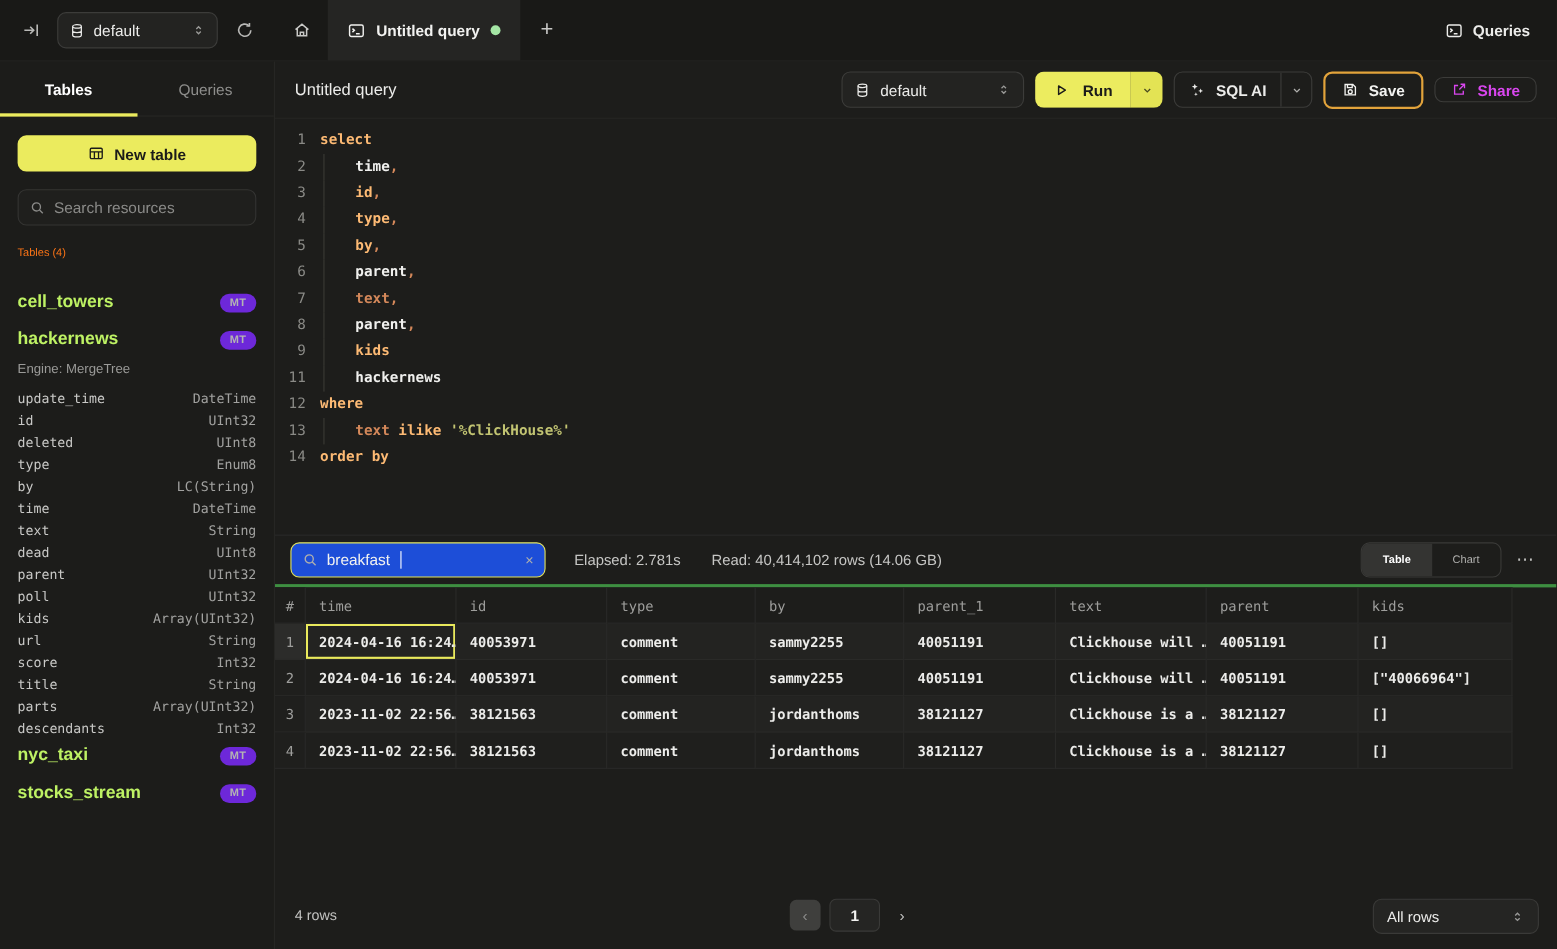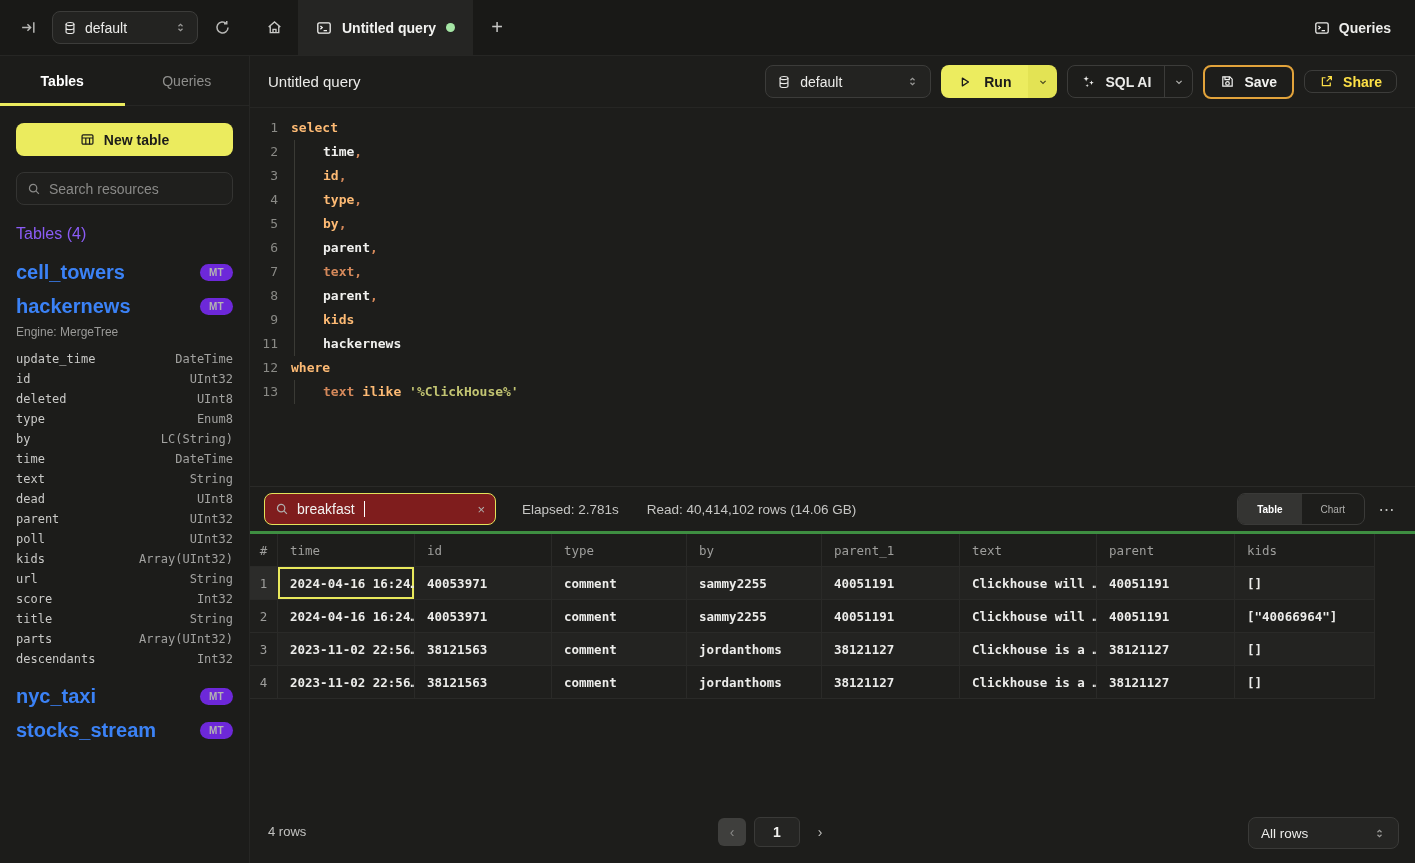--- a/index.html
+++ b/index.html
@@ -28,58 +28,58 @@
   .sidebar { position:absolute; top:56px; left:0; width:250px; bottom:0; background:#1c1c1a; border-right:1px solid #262624; }
   .side-tabs { height:50px; display:flex; border-bottom:1px solid #262624; }
   .side-tab { flex:1; display:flex; align-items:center; justify-content:center; font-size:14px; color:#8e8e8c; position:relative; cursor:pointer; }
   .side-tab.active { color:#ffffff; font-weight:600; }
   .side-tab.active::after { content:''; position:absolute; left:0; right:0; bottom:-1px; height:3px; background:#ebeb5e; }
   .new-table-btn { margin:17px 16px 0; height:33px; background:#ebeb5e; border-radius:8px; display:flex; align-items:center; justify-content:center; gap:9px; color:#1b1b19; font-weight:700; font-size:14px; cursor:pointer; }
   .side-search { margin:16px 16px 0; height:33px; background:#1f1f1d; border:1px solid #343432; border-radius:8px; display:flex; align-items:center; gap:8px; padding:0 10px; color:#8a8a88; }
   .side-search input { background:transparent; border:none; outline:none; color:#e8e8e6; font-family:"Liberation Sans",sans-serif; font-size:14px; width:100%; }
   .side-search input::placeholder { color:#8a8a88; }
   .side-section { padding:20px 16px 0; }
-  .side-section-label { color:#8b5cf6; font-size:16px; margin-bottom:14px; }
+  .side-section-label { color:#f97316; font-size:10px; margin-bottom:24px; }
   .tbl-item { display:flex; align-items:center; justify-content:space-between; height:30px; margin-bottom:4px; cursor:pointer; }
-  .tbl-name { font-size:20px; font-weight:600; color:#3b82f6; }
+  .tbl-name { font-size:16px; font-weight:600; color:#bef264; }
   .mt-badge { background:#6d28d9; color:#b4b4b2; font-size:10px; font-weight:700; padding:3px 9px; border-radius:10px; letter-spacing:.3px; }
   .engine-line { color:#9a9a98; font-size:12px; margin:0 0 10px; }
   .col-row { display:flex; justify-content:space-between; align-items:center; height:20px; font-size:12px; }
   .col-name { color:#c9c9c7; }
   .col-type { color:#a2a2a0; }
-  .cols-wrap { margin-bottom:12px; }
+  .cols-wrap { }
 
   
   .main { position:absolute; top:56px; left:250px; right:0; bottom:0; background:#1d1d1b; }
   .query-header { height:52px; display:flex; align-items:center; padding:0 18px; border-bottom:1px solid #262624; }
   .query-title { font-size:15px; color:#ececea; }
   .qh-controls { margin-left:auto; display:flex; align-items:center; gap:10px; }
   .db-select2 { width:166px; height:33px; background:#232321; border:1px solid #3c3c3a; border-radius:8px; display:flex; align-items:center; gap:9px; padding:0 11px; color:#ececea; cursor:pointer; }
   .db-select2 .lbl { flex:1; }
   .run-btn { display:flex; height:33px; border-radius:8px; overflow:hidden; cursor:pointer; }
   .run-main { background:#ececdf0; background:#ecec5f; color:#1c1c1a; display:flex; align-items:center; gap:12px; padding:0 17px; font-weight:700; }
   .run-caret { background:#e3e354; width:29px; display:flex; align-items:center; justify-content:center; color:#4a4a20; }
   .sqlai-btn { display:flex; align-items:center; height:33px; border:1px solid #3c3c3a; border-radius:8px; overflow:hidden; cursor:pointer; }
   .sqlai-main { display:flex; align-items:center; gap:9px; padding:0 13px; color:#ececea; font-weight:600; }
   .sqlai-caret { width:28px; align-self:stretch; display:flex; align-items:center; justify-content:center; color:#b0b0ae; border-left:1px solid #3c3c3a; }
   .save-btn { height:34px; border:2px solid #e2a33b; border-radius:8px; display:flex; align-items:center; gap:9px; padding:0 15px; color:#f2f2f0; font-weight:600; cursor:pointer; }
-  .share-btn { height:23px; border:1px solid #3c3c3a; border-radius:8px; display:flex; align-items:center; gap:9px; padding:0 14px; color:#fde047; font-weight:600; cursor:pointer; }
+  .share-btn { height:23px; border:1px solid #3c3c3a; border-radius:8px; display:flex; align-items:center; gap:9px; padding:0 14px; color:#d946ef; font-weight:600; cursor:pointer; }
 
   
   .editor { position:absolute; top:52px; left:0; right:0; height:379px; padding-top:8px; border-bottom:1px solid #2a2a28; cursor:text; }
   .code-line { display:flex; height:24px; line-height:24px; }
   .ln { width:28px; text-align:right; color:#8a8a86; font-family:"DejaVu Sans Mono",monospace; font-size:13px; flex-shrink:0; }
   .code { margin-left:13px; position:relative; font-family:"DejaVu Sans Mono",monospace; font-size:13px; white-space:pre; color:#ececea; font-weight:600; }
   .code.ind { padding-left:32px;text-align:center; }
   .code.ind::before { content:''; position:absolute; left:3px; top:0; height:24px; border-left:1px solid #3a3a35; }
   .tk-k { color:#fdba74; } .tk-w { color:#f0f0ee; font-weight:700; } .tk-o { color:#d4885a; } .tk-s { color:#c2c472; }
 
   
   .results-toolbar { position:absolute; top:431px; left:0; right:0; height:44px; display:flex; align-items:center; padding:0 14px; }
-  .filter-box { width:232px; height:32px; background:#7f1d1d; border:1.5px solid #e3e35a; border-radius:8px; display:flex; align-items:center; gap:8px; padding:0 10px; }
+  .filter-box { width:232px; height:32px; background:#1d4ed8; border:1.5px solid #e3e35a; border-radius:8px; display:flex; align-items:center; gap:8px; padding:0 10px; }
   .filter-box .val { color:#f2f2f0; font-size:14px; }
   .caret-bar { display:inline-block; width:1.5px; height:16px; background:#ffffff; margin-left:1px; }
   .filter-clear { margin-left:auto; color:#b0b0ae; font-size:13px; cursor:pointer; }
   .stat { color:#c6c6c4; font-size:13.5px; }
   .stat.elapsed { margin-left:26px; }
   .stat.read { margin-left:28px; }
   .toolbar-right { margin-left:auto; display:flex; align-items:center; gap:8px; }
   .view-toggle { display:flex; height:32px; border:1px solid #3a3a38; border-radius:8px; overflow:hidden; }
   .view-seg { display:flex; align-items:center; padding:0 19px; font-size:10px; color:#b0b0ae; cursor:pointer; }
   .view-seg.active { background:#343432; color:#ffffff; font-weight:600; }
@@ -406,20 +406,24 @@
         <div class="code ind"><span class="tk-w">hackernews</span></div>
       </div>
       <div class="code-line">
         <span class="ln">12</span>
         <div class="code"><span class="tk-k">where</span></div>
       </div>
       <div class="code-line">
         <span class="ln">13</span>
         <div class="code ind"><span class="tk-o">text</span><span> </span><span class="tk-k">ilike</span><span> </span><span class="tk-s">'%ClickHouse%'</span></div>
       </div>
+      <div class="code-line">
+        <span class="ln">14</span>
+        <div class="code"><span class="tk-k">order by</span></div>
+      </div>
     </div>
 
   <div class="results-toolbar">
     <div class="filter-box">
       <span>
           <svg width="14" height="14" viewBox="0 0 16 16" fill="none" stroke="#b0b0ae" stroke-width="1.4">
             <circle cx="7" cy="7" r="4.2"></circle>
             <path d="M10.2 10.2L13.6 13.6"></path>
           </svg>
         </span>

